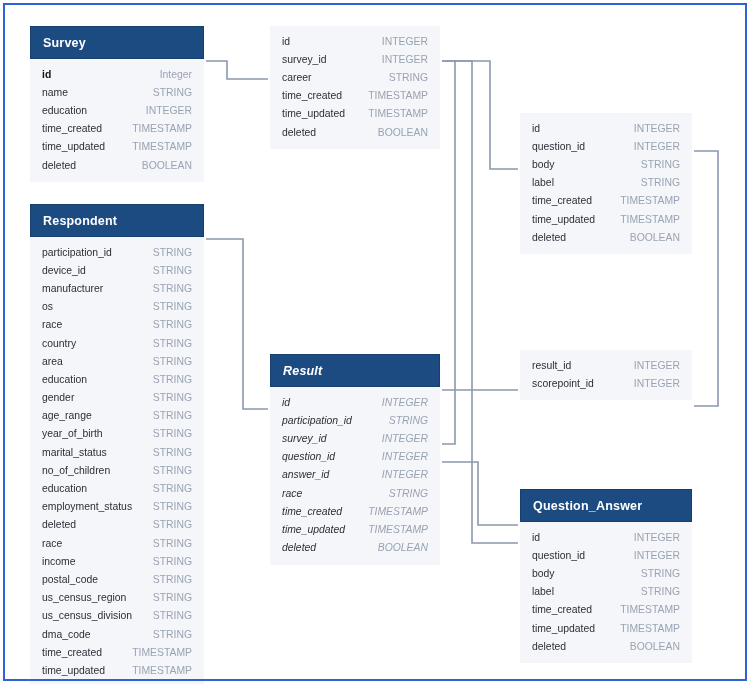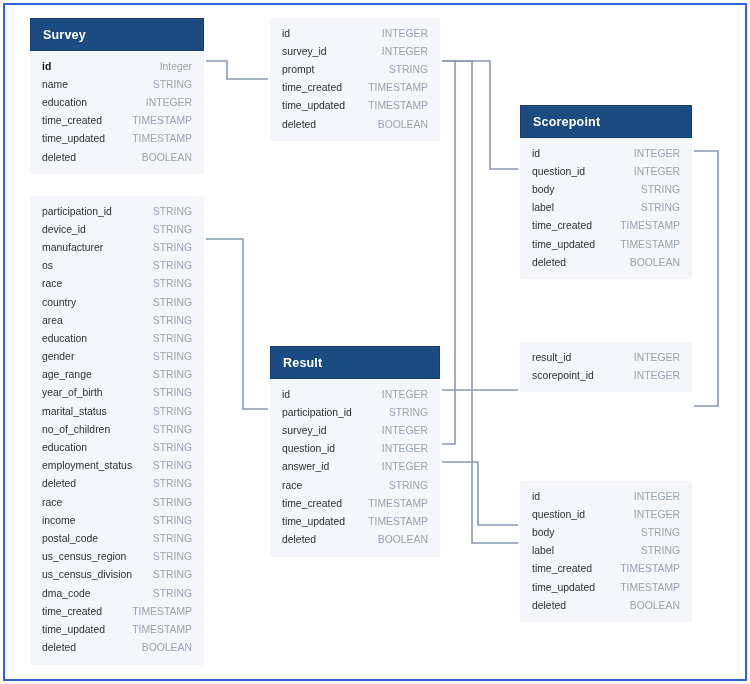--- a/index.html
+++ b/index.html
@@ -40,20 +40,21 @@
     fill: none;
     stroke: #8b98ae;
     stroke-width: 1.6;
   }
 
   
   .entity {
     position: absolute;
     background: #f4f6fa;
     box-sizing: border-box;
+    margin-top: 8px;
   }
   .entity-header {
     background: #1c4b82;
     border: 1px solid #173f6e;
     color: #ffffff;
     font-size: 12.5px;
     font-weight: bold;
     letter-spacing: 0.2px;
     height: 33px;
     line-height: 33px;
@@ -134,39 +135,38 @@
         <div class="entity-body">
           <div class="field-row">
             <span class="field-name">id</span>
             <span class="field-type">INTEGER</span>
           </div>
           <div class="field-row">
             <span class="field-name">survey_id</span>
             <span class="field-type">INTEGER</span>
           </div>
           <div class="field-row">
-            <span class="field-name">prompt</span>
+            <span class="field-name">career</span>
             <span class="field-type">STRING</span>
           </div>
           <div class="field-row">
             <span class="field-name">time_created</span>
             <span class="field-type">TIMESTAMP</span>
           </div>
           <div class="field-row">
             <span class="field-name">time_updated</span>
             <span class="field-type">TIMESTAMP</span>
           </div>
           <div class="field-row">
             <span class="field-name">deleted</span>
             <span class="field-type">BOOLEAN</span>
           </div>
         </div>
       </div>
       <div class="entity" style="left: 520px; top: 105px; width: 172px;">
-        <div class="entity-header">Scorepoint</div>
         <div class="entity-body">
           <div class="field-row">
             <span class="field-name">id</span>
             <span class="field-type">INTEGER</span>
           </div>
           <div class="field-row">
             <span class="field-name">question_id</span>
             <span class="field-type">INTEGER</span>
           </div>
           <div class="field-row">
@@ -185,20 +185,21 @@
             <span class="field-name">time_updated</span>
             <span class="field-type">TIMESTAMP</span>
           </div>
           <div class="field-row">
             <span class="field-name">deleted</span>
             <span class="field-type">BOOLEAN</span>
           </div>
         </div>
       </div>
       <div class="entity" style="left: 30px; top: 196px; width: 174px;">
+        <div class="entity-header">Respondent</div>
         <div class="entity-body">
           <div class="field-row">
             <span class="field-name">participation_id</span>
             <span class="field-type">STRING</span>
           </div>
           <div class="field-row">
             <span class="field-name">device_id</span>
             <span class="field-type">STRING</span>
           </div>
           <div class="field-row">
@@ -288,21 +289,21 @@
           <div class="field-row">
             <span class="field-name">time_updated</span>
             <span class="field-type">TIMESTAMP</span>
           </div>
           <div class="field-row">
             <span class="field-name">deleted</span>
             <span class="field-type">BOOLEAN</span>
           </div>
         </div>
       </div>
-      <div class="entity" style="left: 270px; top: 346px; width: 170px;">
+      <div class="entity" style="left: 270px; top: 346px; width: 170px; font-style: italic;">
         <div class="entity-header">Result</div>
         <div class="entity-body">
           <div class="field-row">
             <span class="field-name">id</span>
             <span class="field-type">INTEGER</span>
           </div>
           <div class="field-row">
             <span class="field-name">participation_id</span>
             <span class="field-type">STRING</span>
           </div>
@@ -342,20 +343,21 @@
             <span class="field-name">result_id</span>
             <span class="field-type">INTEGER</span>
           </div>
           <div class="field-row">
             <span class="field-name">scorepoint_id</span>
             <span class="field-type">INTEGER</span>
           </div>
         </div>
       </div>
       <div class="entity" style="left: 520px; top: 481px; width: 172px;">
+        <div class="entity-header">Question_Answer</div>
         <div class="entity-body">
           <div class="field-row">
             <span class="field-name">id</span>
             <span class="field-type">INTEGER</span>
           </div>
           <div class="field-row">
             <span class="field-name">question_id</span>
             <span class="field-type">INTEGER</span>
           </div>
           <div class="field-row">

